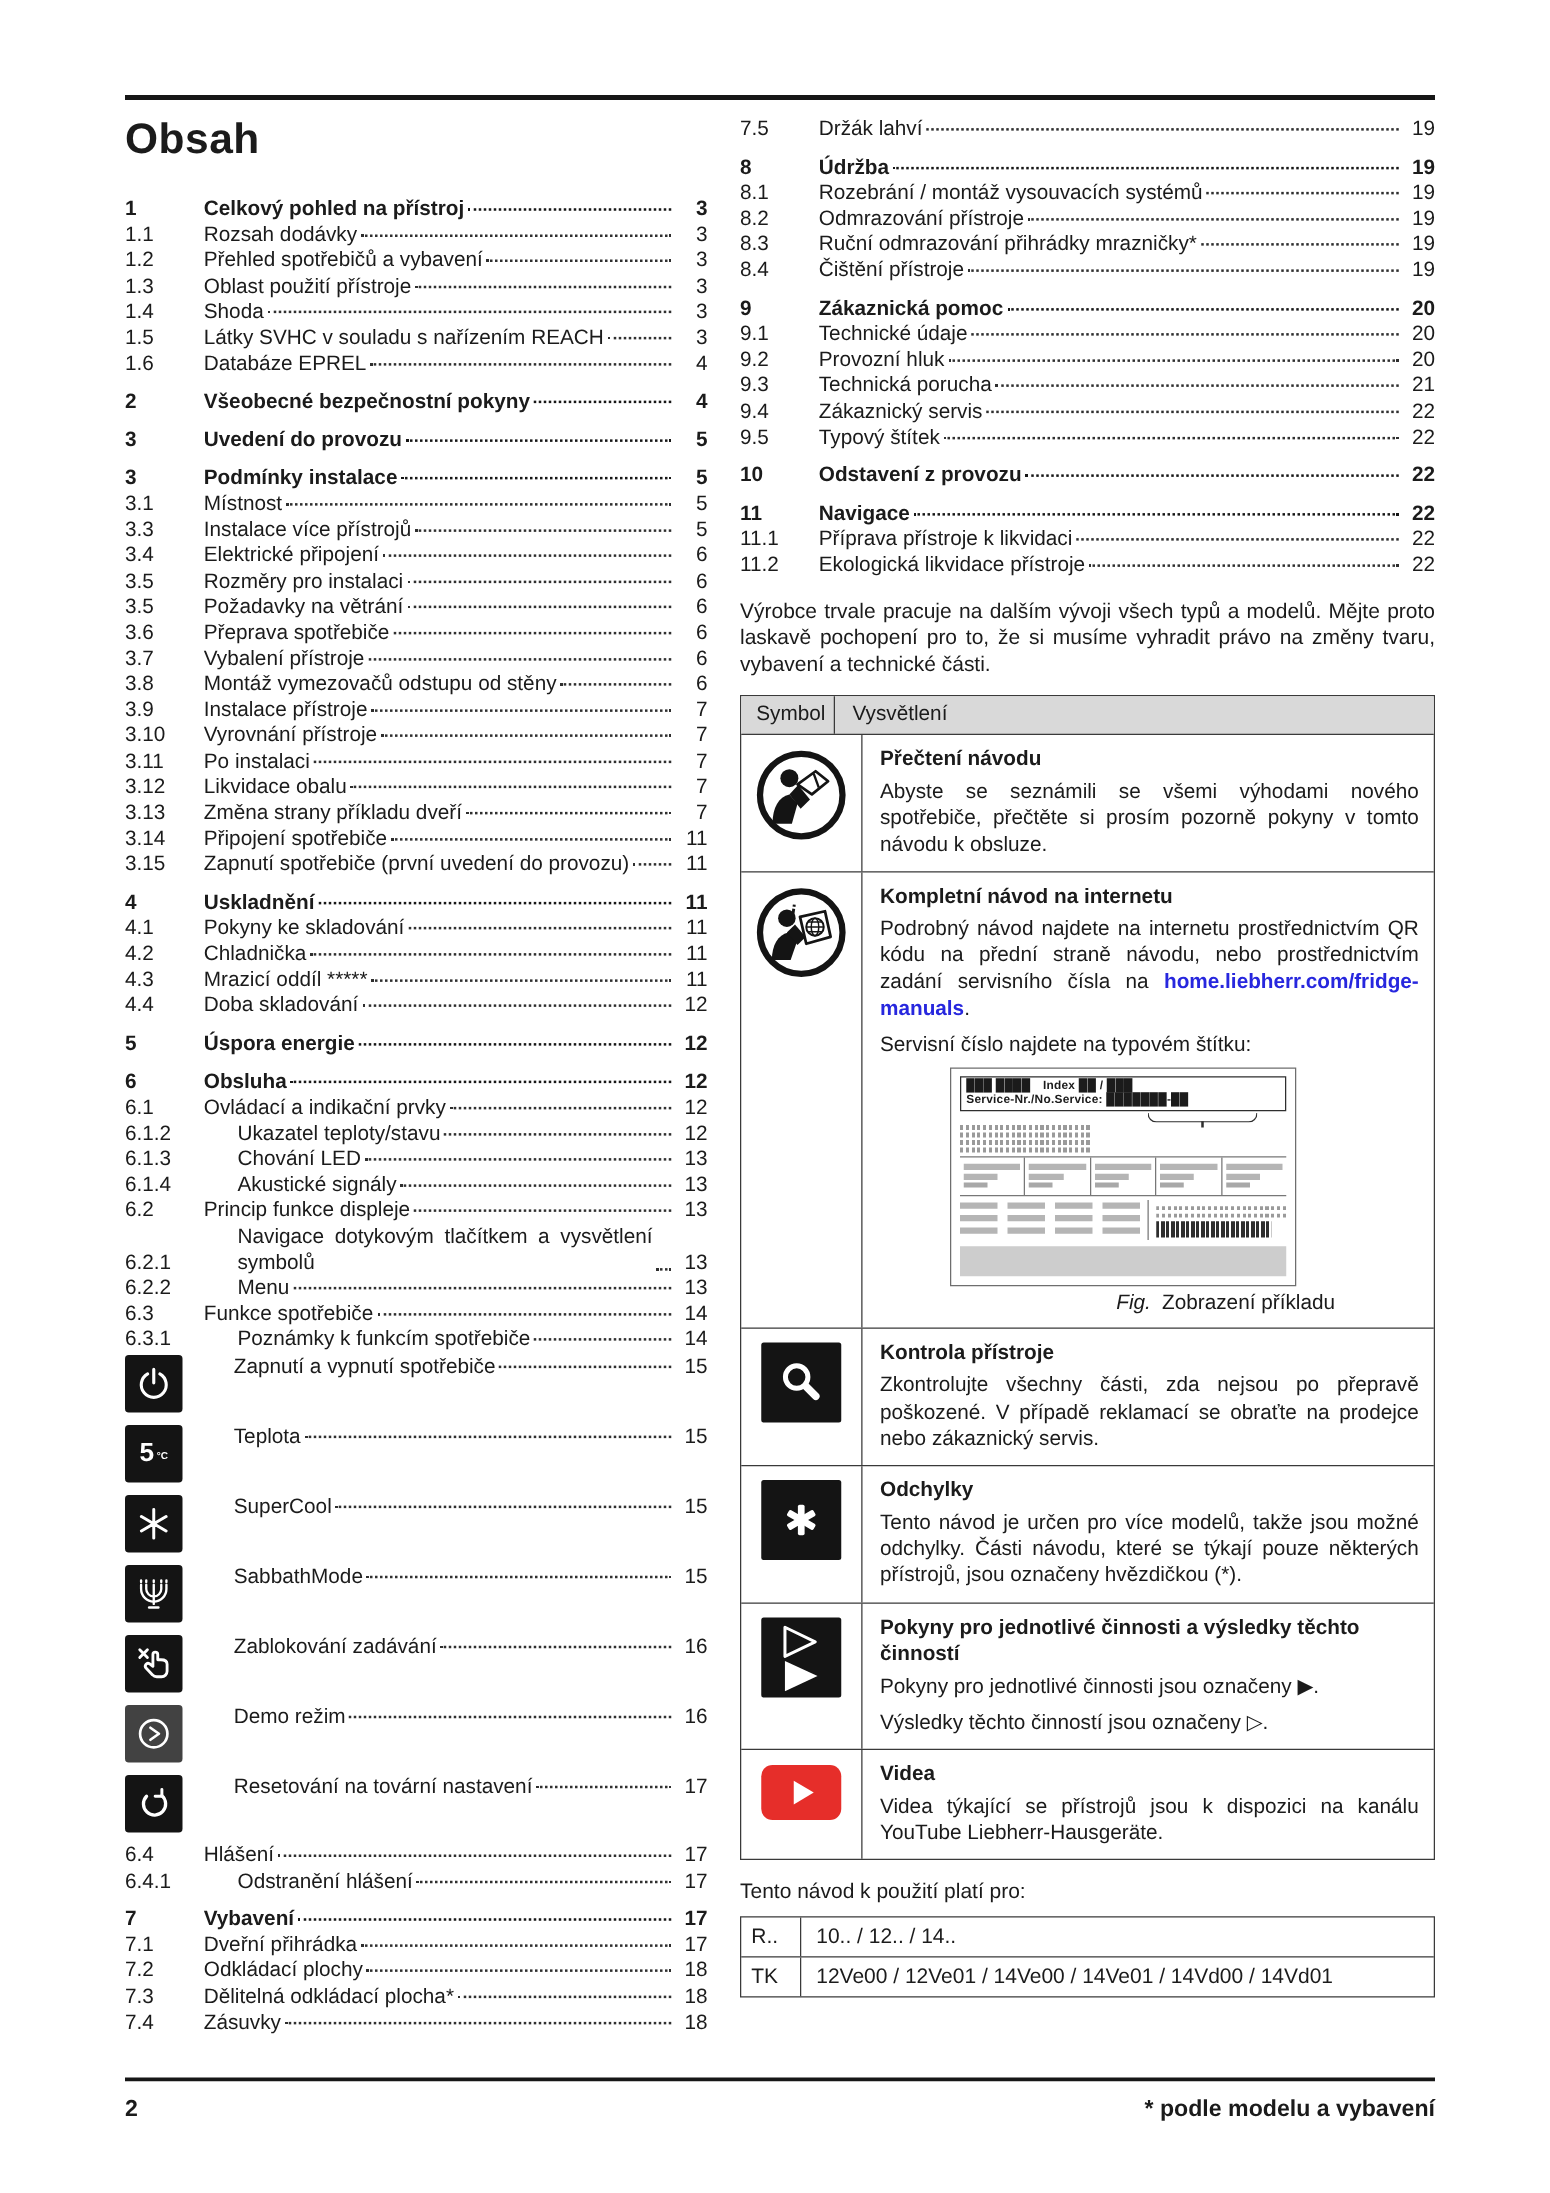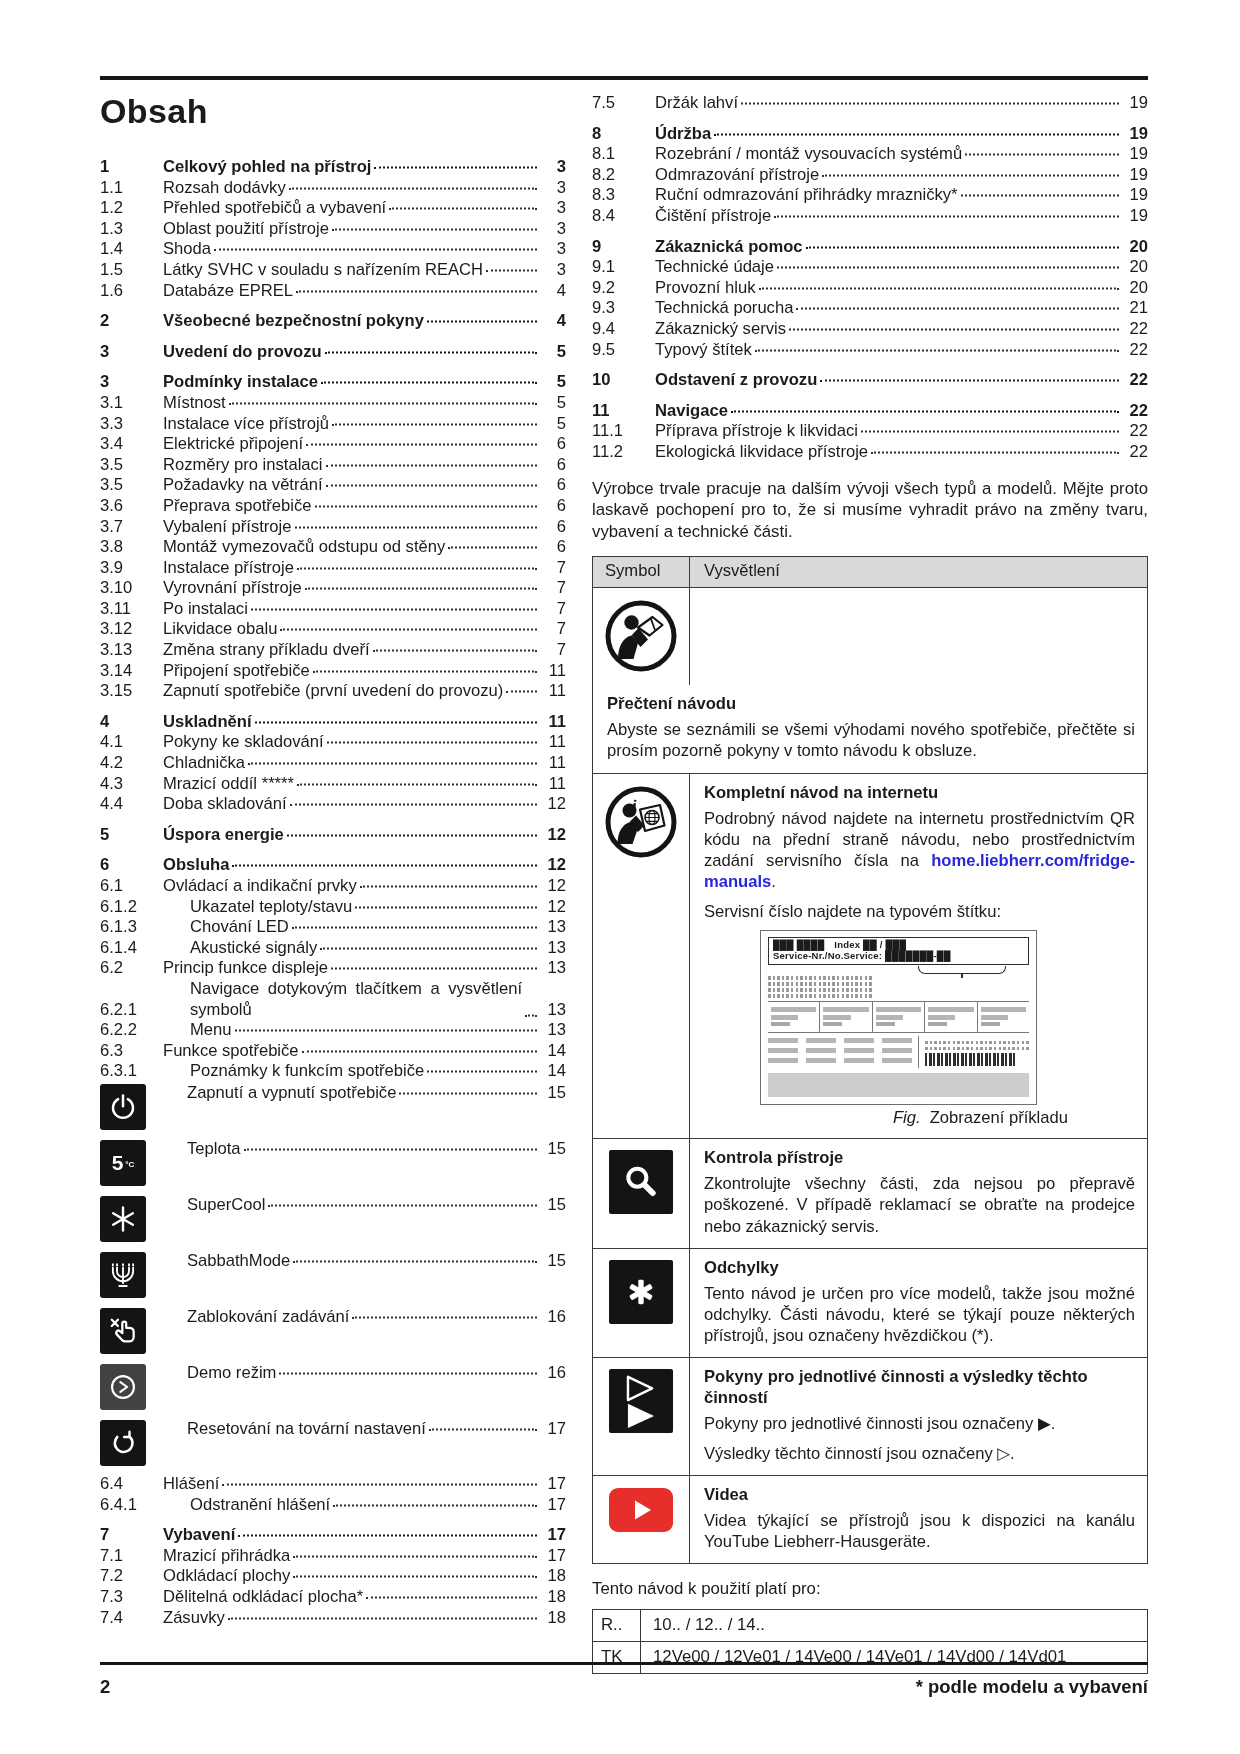--- a/index.html
+++ b/index.html
@@ -35,24 +35,24 @@
   .blk svg{display:block;}
   .t5{color:#fff;font-weight:bold;font-size:21px;display:flex;align-items:flex-start;line-height:1;}
   .t5 small{font-size:8px;font-weight:bold;margin:9px 0 0 2px;}
 
   
   .note{text-align:justify;margin:15px 0 14px;line-height:21.6px;font-size:16.8px;}
 
   
   .symtable{border:1.5px solid #3a3a3a;}
   .sym-head{display:flex;background:#d9d9d9;border-bottom:1.5px solid #3a3a3a;font-size:16.6px;}
-  .sym-head .sh1{width:97px;flex:none;padding:4px 0 6px 12px;border-right:1.5px solid #3a3a3a;box-sizing:border-box;}
+  .sym-head .sh1{width:75px;flex:none;padding:4px 0 6px 12px;border-right:1.5px solid #3a3a3a;box-sizing:border-box;}
   .sym-head .sh2{padding:4px 0 6px 14px;}
   .srow{display:flex;border-top:1.5px solid #3a3a3a;}
-  .srow.first{border-top:none;flex-direction:column;}
+  .srow.first{border-top:none;}
   .scell{width:97px;flex:none;border-right:1.5px solid #3a3a3a;box-sizing:border-box;
          display:flex;justify-content:center;align-items:flex-start;padding-top:11px;padding-bottom:8px;}
   .ecell{flex:1;padding:7px 12px 9px 14px;min-width:0;}
   .ecell h3{font-size:16.6px;margin:1px 0 5px;line-height:21px;}
   .ecell p{margin:0 0 8px;text-align:justify;line-height:21.2px;font-size:16.6px;}
   .ecell p:last-child{margin-bottom:2px;}
   .linktext{color:#2727de;font-weight:bold;}
 
   
   .plate{width:277px;margin:4px 0 3px 56px;border:1.5px solid #6e6e6e;background:#fff;
@@ -453,21 +453,21 @@
             <span class="pg">17</span>
           </div>
           <div class="trow b">
             <span class="num">7</span>
             <span class="ttl">Vybavení</span>
             <span class="leader"></span>
             <span class="pg">17</span>
           </div>
           <div class="trow">
             <span class="num">7.1</span>
-            <span class="ttl">Mrazicí přihrádka</span>
+            <span class="ttl">Dveřní přihrádka</span>
             <span class="leader"></span>
             <span class="pg">17</span>
           </div>
           <div class="trow">
             <span class="num">7.2</span>
             <span class="ttl">Odkládací plochy</span>
             <span class="leader"></span>
             <span class="pg">18</span>
           </div>
           <div class="trow">

